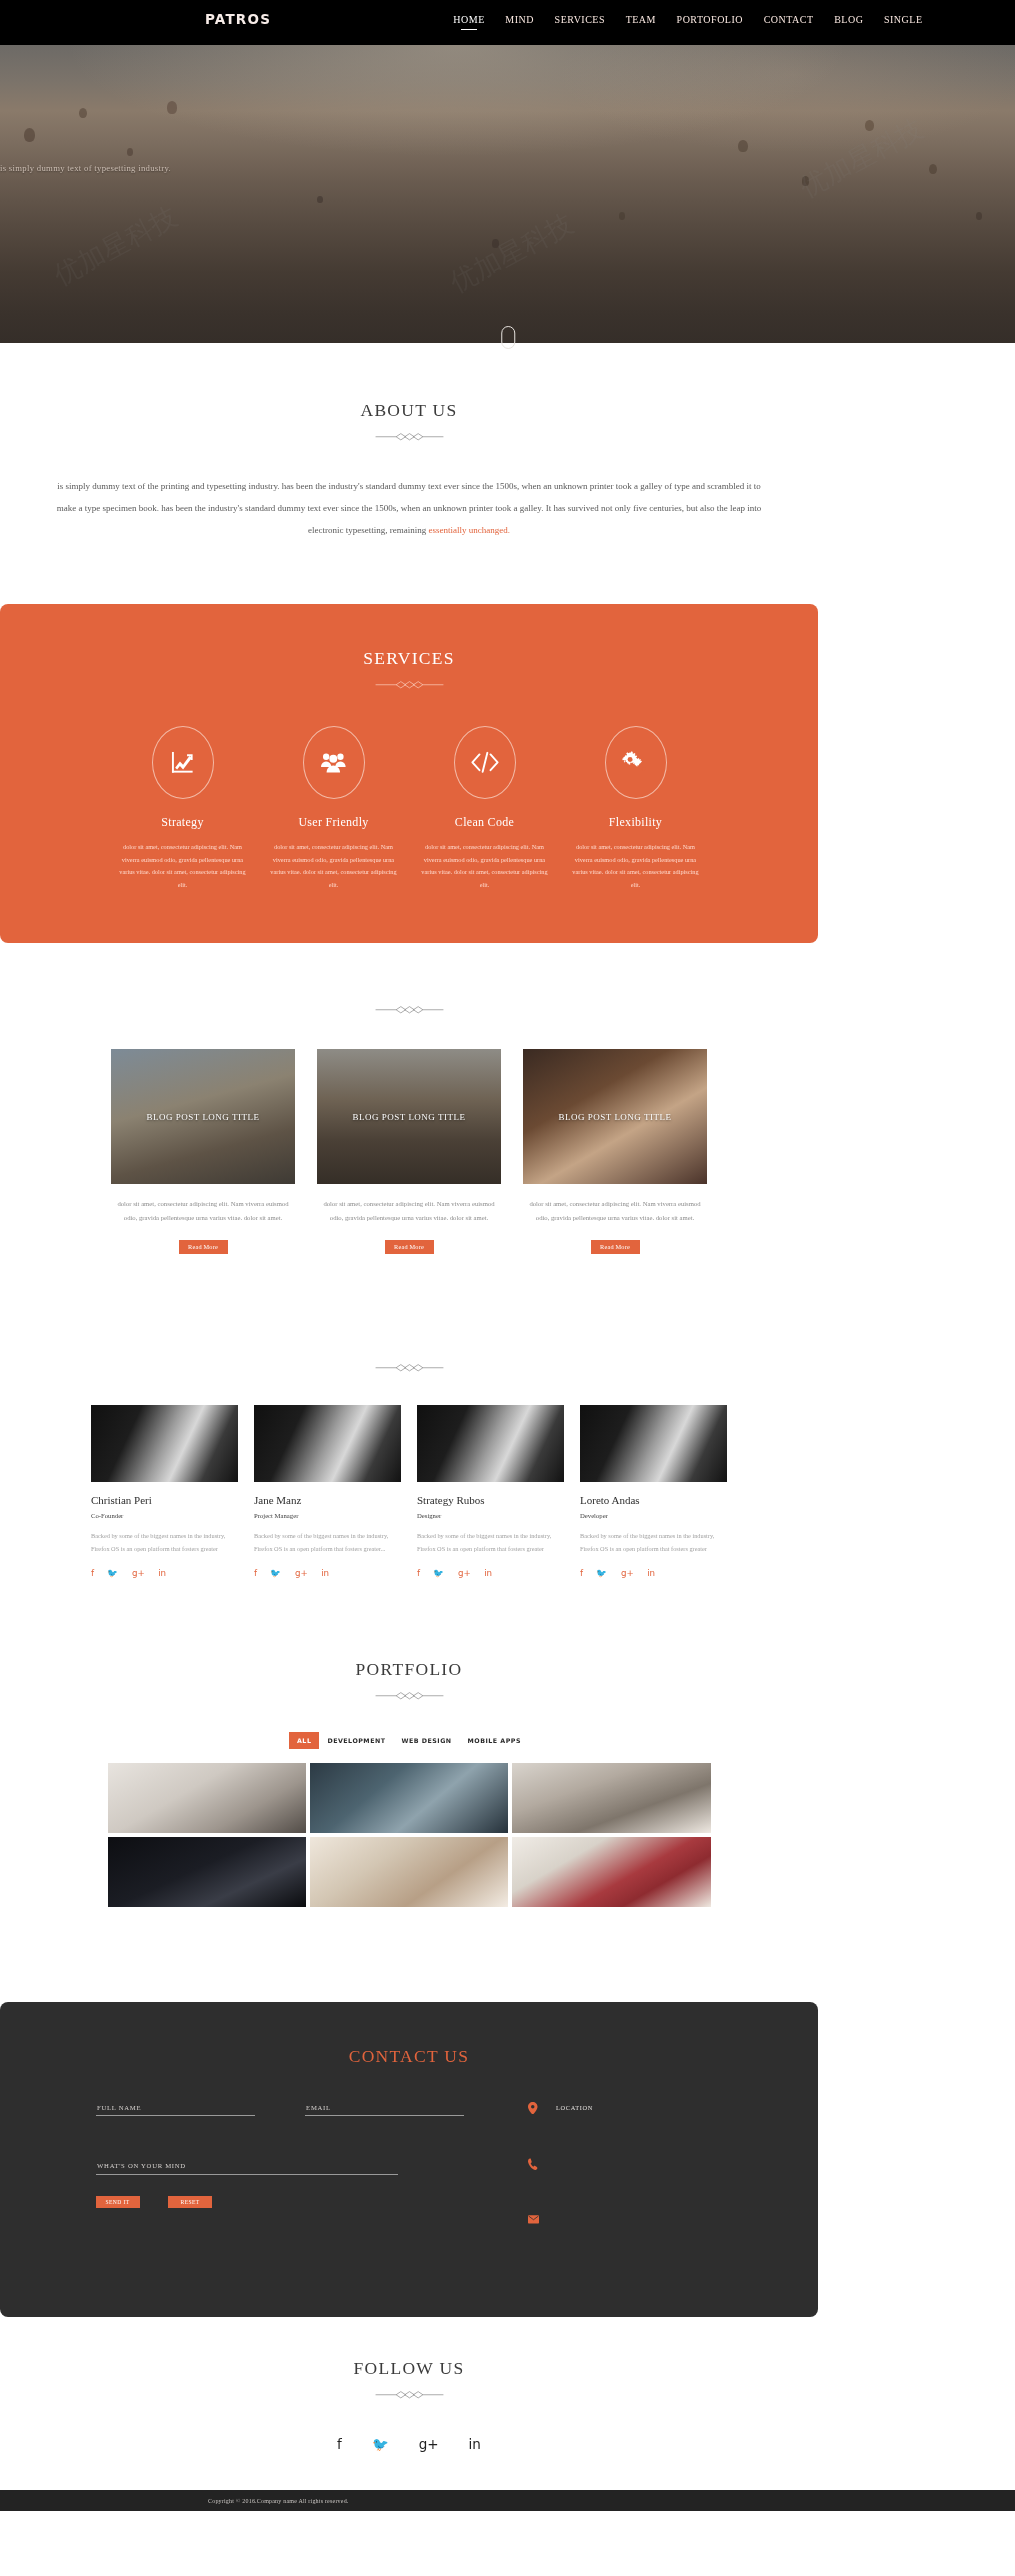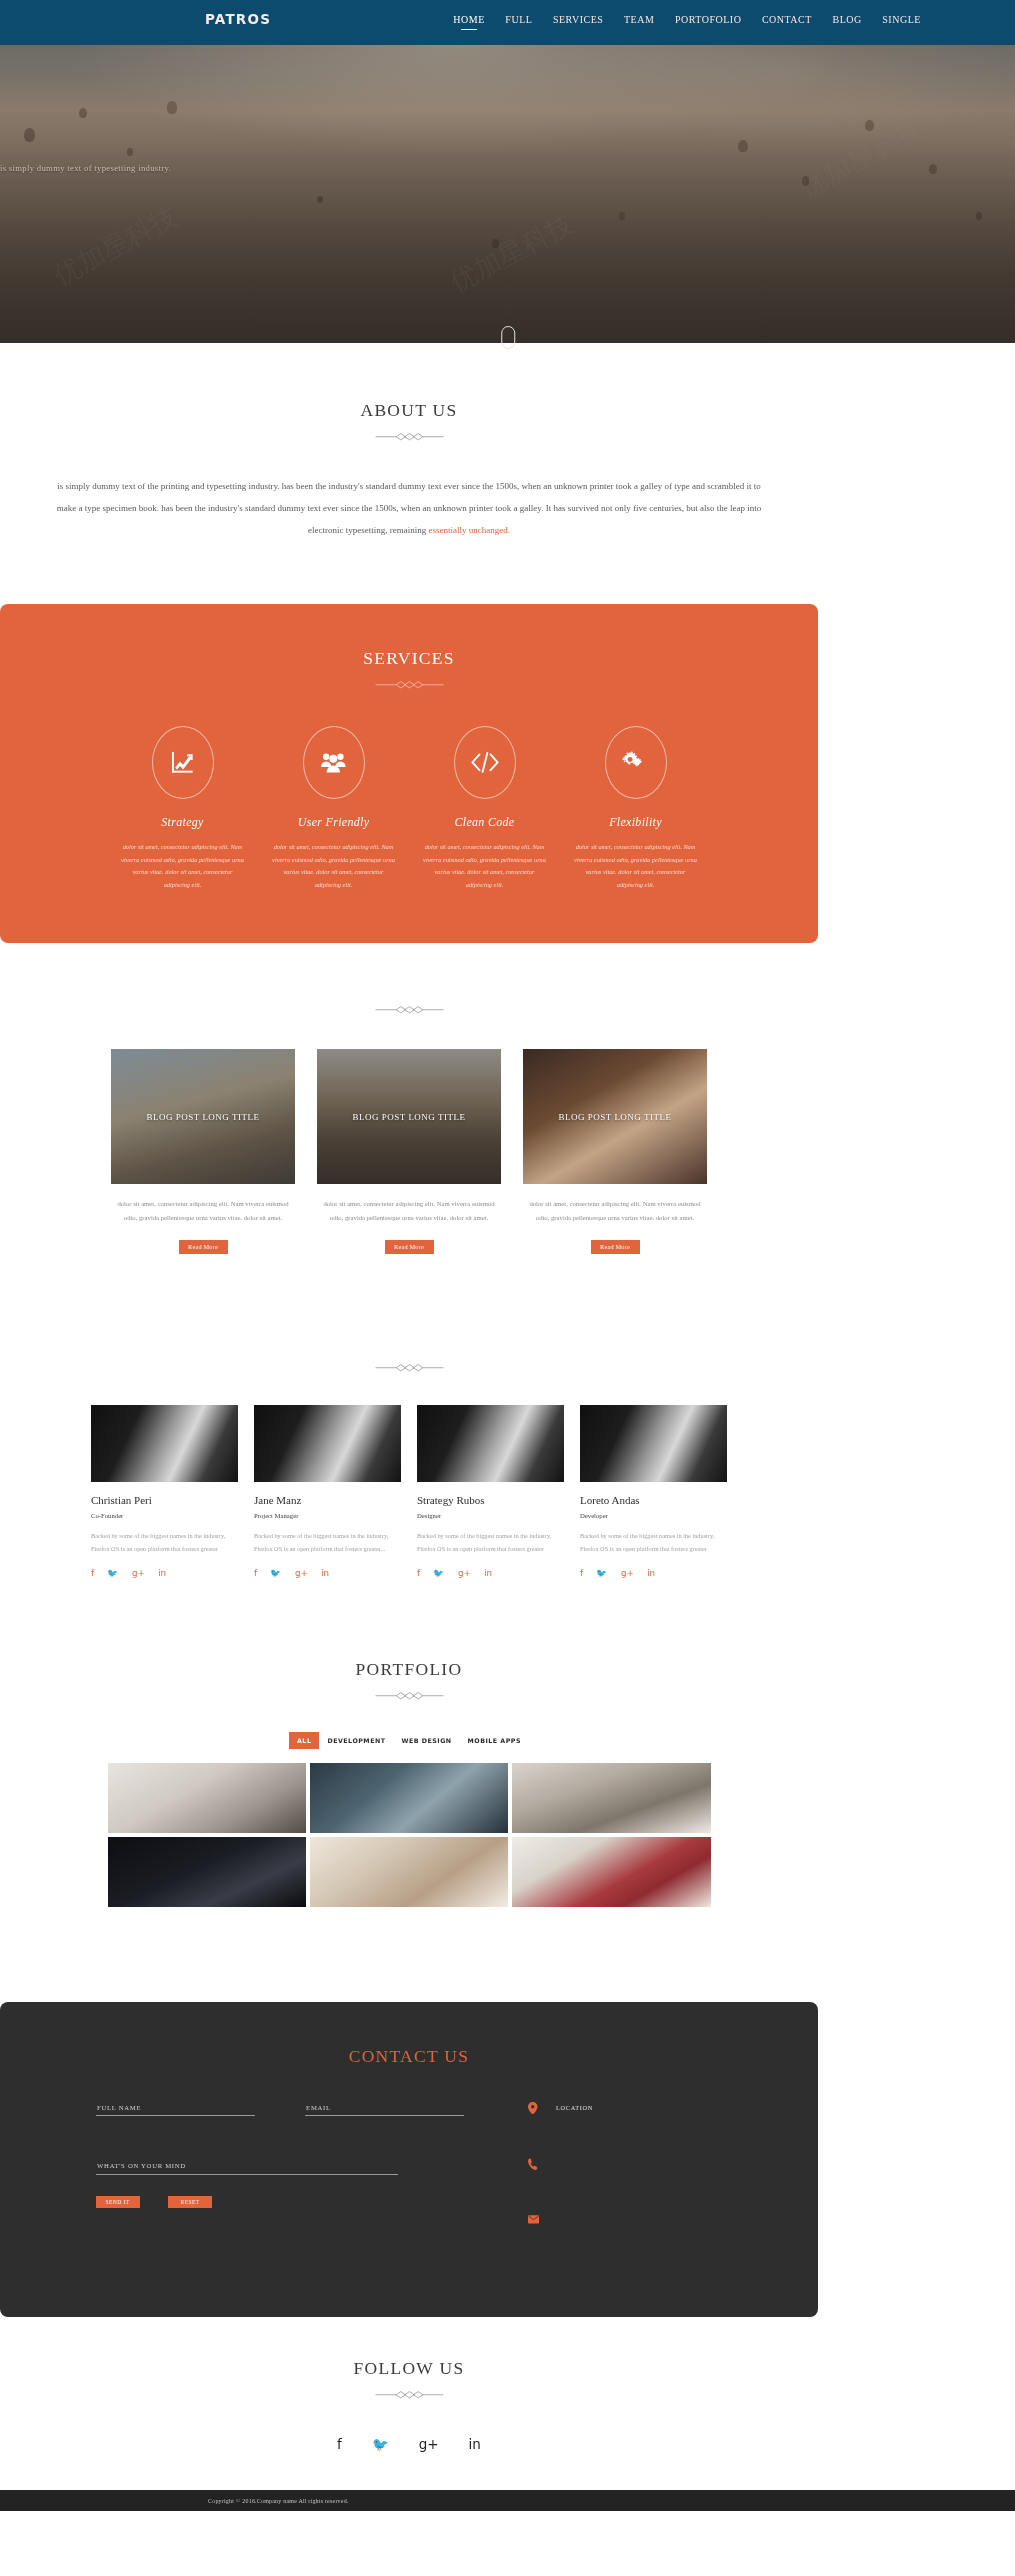--- a/index.html
+++ b/index.html
@@ -5,21 +5,21 @@
   * { margin:0; padding:0; box-sizing:border-box; }
   html,body { width:1016px; }
   body {
     font-family:"Liberation Serif", serif;
     background:#ffffff;
     color:#333;
     -webkit-font-smoothing:antialiased;
   }
   
   .site-header{
-    width:1016px;height:45px;background:#0c4a6e;
+    width:1016px;height:45px;background:#000000;
     display:flex;align-items:center;position:relative;
   }
   .brand{
     position:absolute;left:205px;top:11px;
     font-family:"DejaVu Sans", sans-serif;
     font-weight:bold;font-size:13.5px;letter-spacing:1.2px;
     color:#f7ece8;
   }
   .main-nav{position:absolute;left:443px;top:14.3px;display:flex;gap:0;}
   .nav-item{
@@ -76,21 +76,21 @@
     font-size:9px;line-height:2.45;color:#5a5a5a;
   }
   .hl{color:#e2643d;}
   
   .services{background:#e2643d;padding:44px 0 51px;}
   .services .sec-title{color:#ffffff;}
   .services .divider svg path,.services .divider svg line{stroke:#ffd9cb;}
   .service-grid{
     display:flex;justify-content:center;gap:0;margin-top:37px;
   }
-  .service{width:151px;text-align:center;font-style:italic;}
+  .service{width:151px;text-align:center;}
   .svc-circle{
     width:62px;height:73px;margin:0 auto;
     border:1px solid #f3b9a5;border-radius:50%;
     display:flex;align-items:center;justify-content:center;
   }
   .svc-name{
     margin-top:16px;font-size:12px;color:#ffffff;letter-spacing:0.3px;
   }
   .svc-desc{
     margin:11px auto 0;width:127px;font-size:6.3px;line-height:2.0;
@@ -199,21 +199,21 @@
     font-family:"DejaVu Sans", sans-serif;transform:rotate(-28deg);
     pointer-events:none;user-select:none;white-space:nowrap;}
 </style>
 </head>
 <body>
 
 <header class="site-header">
   <div class="brand">PATROS</div>
   <nav class="main-nav">
     <a class="nav-item active">HOME</a>
-    <a class="nav-item">FULL</a>
+    <a class="nav-item">MIND</a>
     <a class="nav-item">SERVICES</a>
     <a class="nav-item">TEAM</a>
     <a class="nav-item">PORTOFOLIO</a>
     <a class="nav-item">CONTACT</a>
     <a class="nav-item">BLOG</a>
     <a class="nav-item">SINGLE</a>
   </nav>
 </header>
 
 <section class="hero">

